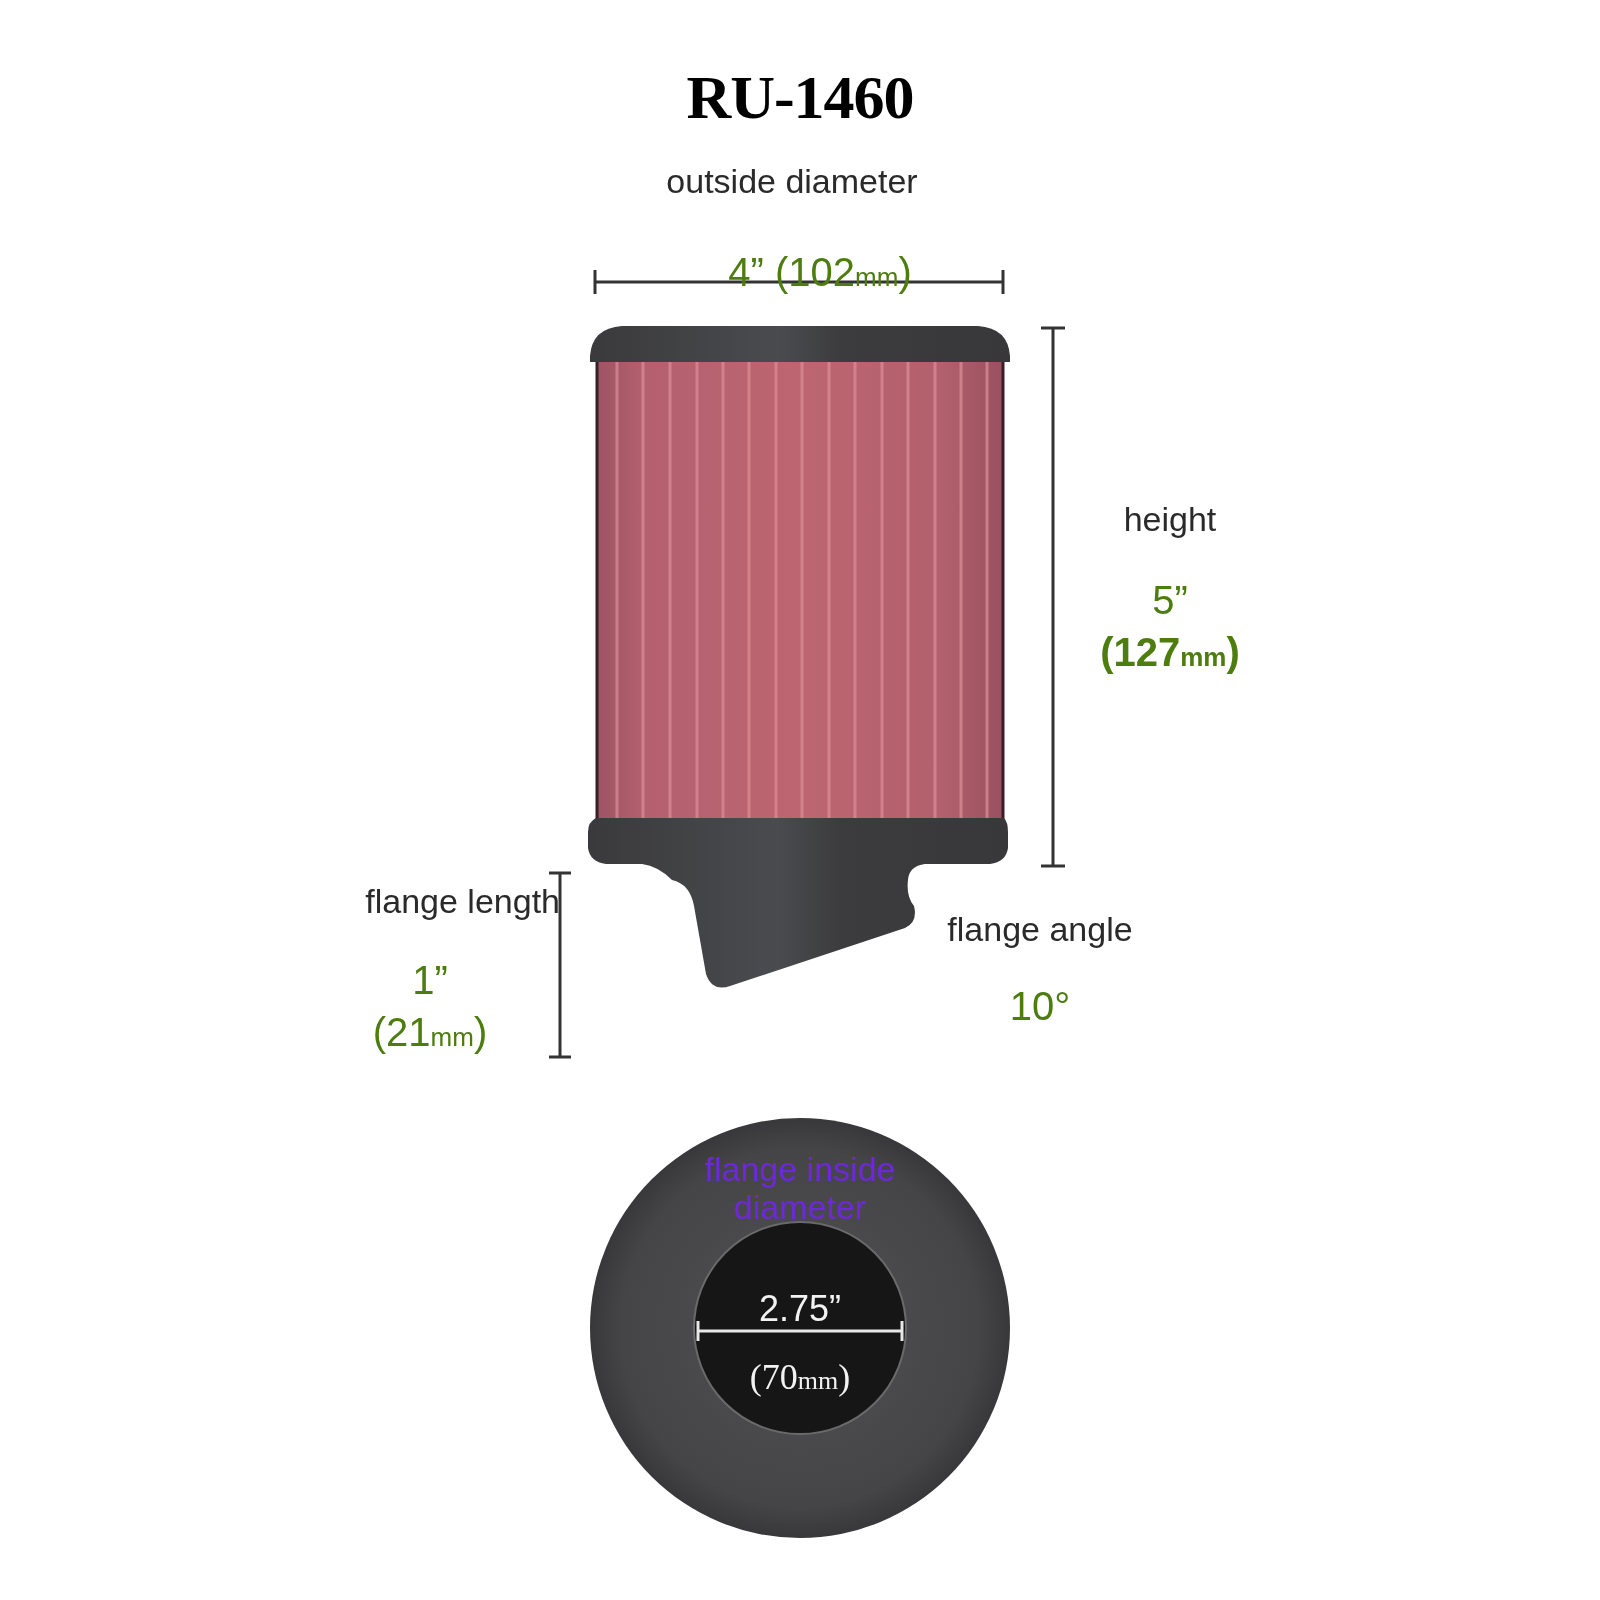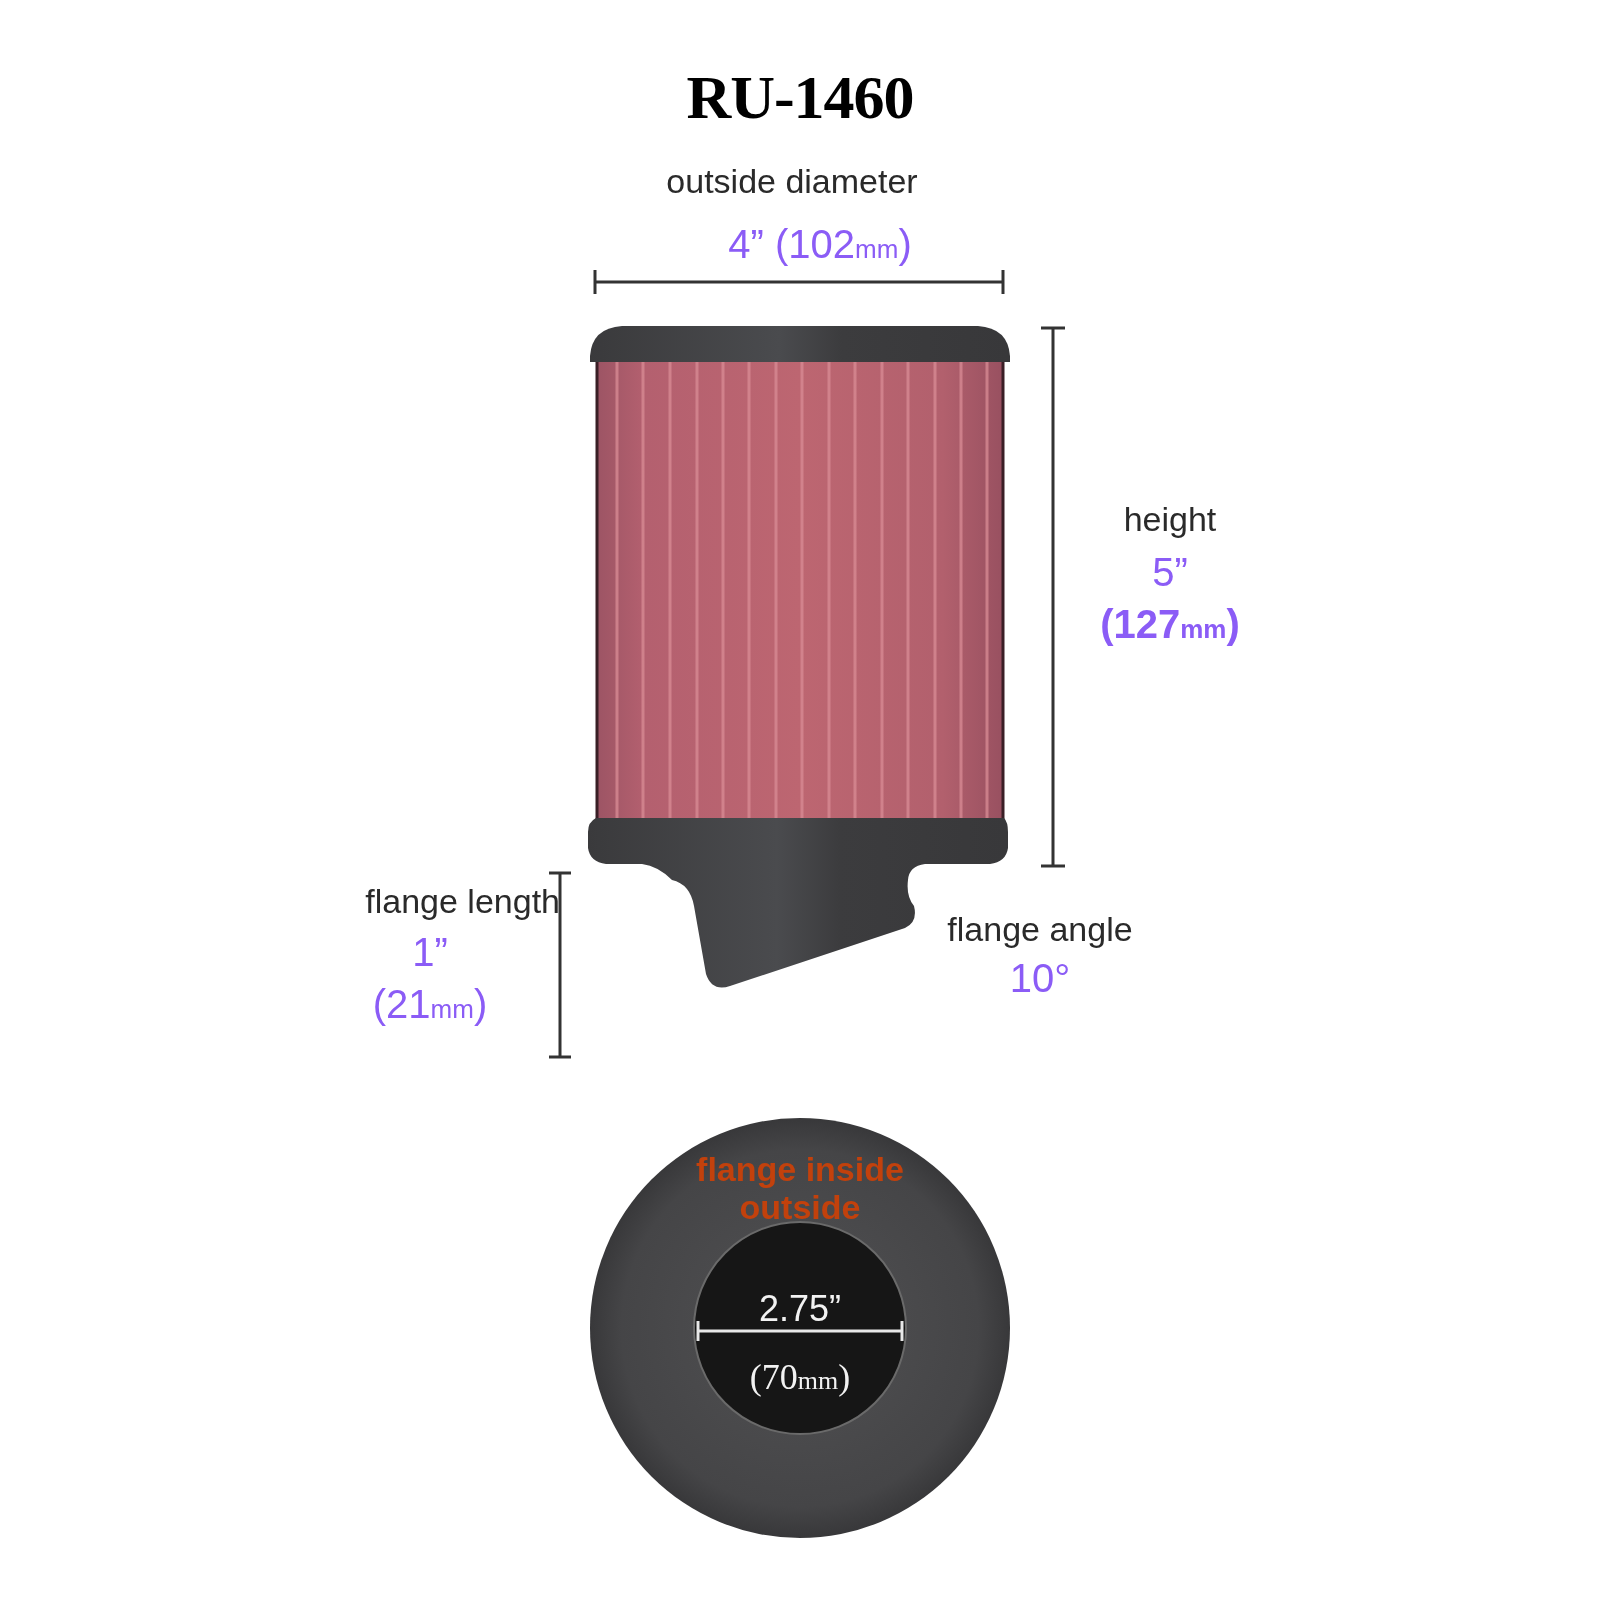--- a/index.html
+++ b/index.html
@@ -3,24 +3,24 @@
 <meta charset="utf-8">
 <style>
   html, body { margin:0; padding:0; background:#ffffff; }
   body { width:1600px; height:1600px; position:relative; overflow:hidden;
          font-family:"Liberation Sans", sans-serif; color:#222222; }
   .abs { position:absolute; }
   .title { left:0; width:1600px; top:62px; text-align:center; font-weight:bold;
            font-size:62px; letter-spacing:-1px; color:#000000;
            font-family:Liberation Serif, serif; }
   .lbl { font-size:34px; color:#2a2a2a; text-align:center; white-space:nowrap; }
-  .val { font-size:40px; color:#8b5cf6; text-align:center; white-space:nowrap; }
+  .val { font-size:40px; color:#4d7c0f; text-align:center; white-space:nowrap;margin-top:28px; }
   .mm { font-size:26px; }
   svg { position:absolute; left:0; top:0; }
-  .circle-lbl { color:#c2410c; font-size:34px; text-align:center; font-weight:bold; }
+  .circle-lbl { color:#6d28d9; font-size:34px; text-align:center; font-weight:normal; }
   .circle-val { color:#f2f2f2; font-size:36px; text-align:center;margin-top:16px; }
 </style>
 </head>
 <body>
 
 <svg width="1600" height="1600" viewBox="0 0 1600 1600">
   <defs>
     <linearGradient id="media" x1="0" y1="0" x2="1" y2="0">
       <stop offset="0" stop-color="#9c5464"></stop>
       <stop offset="0.12" stop-color="#b4606f"></stop>
@@ -110,15 +110,15 @@
 <div class="abs val" style="left:1070px; width:200px; top:602px;font-weight:bold;"><span>(127</span><span class="mm">mm</span><span>)</span></div>
 
 <div class="abs lbl" style="left:300px; width:260px; top:882px;text-align:right;">flange length</div>
 <div class="abs val" style="left:300px; width:260px; top:930px;">1”</div>
 <div class="abs val" style="left:300px; width:260px; top:982px;"><span>(21</span><span class="mm">mm</span><span>)</span></div>
 
 <div class="abs lbl" style="left:920px; width:240px; top:910px;">flange angle</div>
 <div class="abs val" style="left:920px; width:240px; top:956px;">10°</div>
 
 <div class="abs circle-lbl" style="left:600px; width:400px; top:1150px;">flange inside</div>
-<div class="abs circle-lbl" style="left:600px; width:400px; top:1188px;">outside</div>
+<div class="abs circle-lbl" style="left:600px; width:400px; top:1188px;">diameter</div>
 <div class="abs circle-val" style="left:700px; width:200px; top:1272px;">2.75”</div>
 <div class="abs circle-val" style="left:700px; width:200px; top:1340px;font-family:Liberation Serif, serif;"><span>(70</span><span class="mm">mm</span><span>)</span></div>
 
 </body></html>

